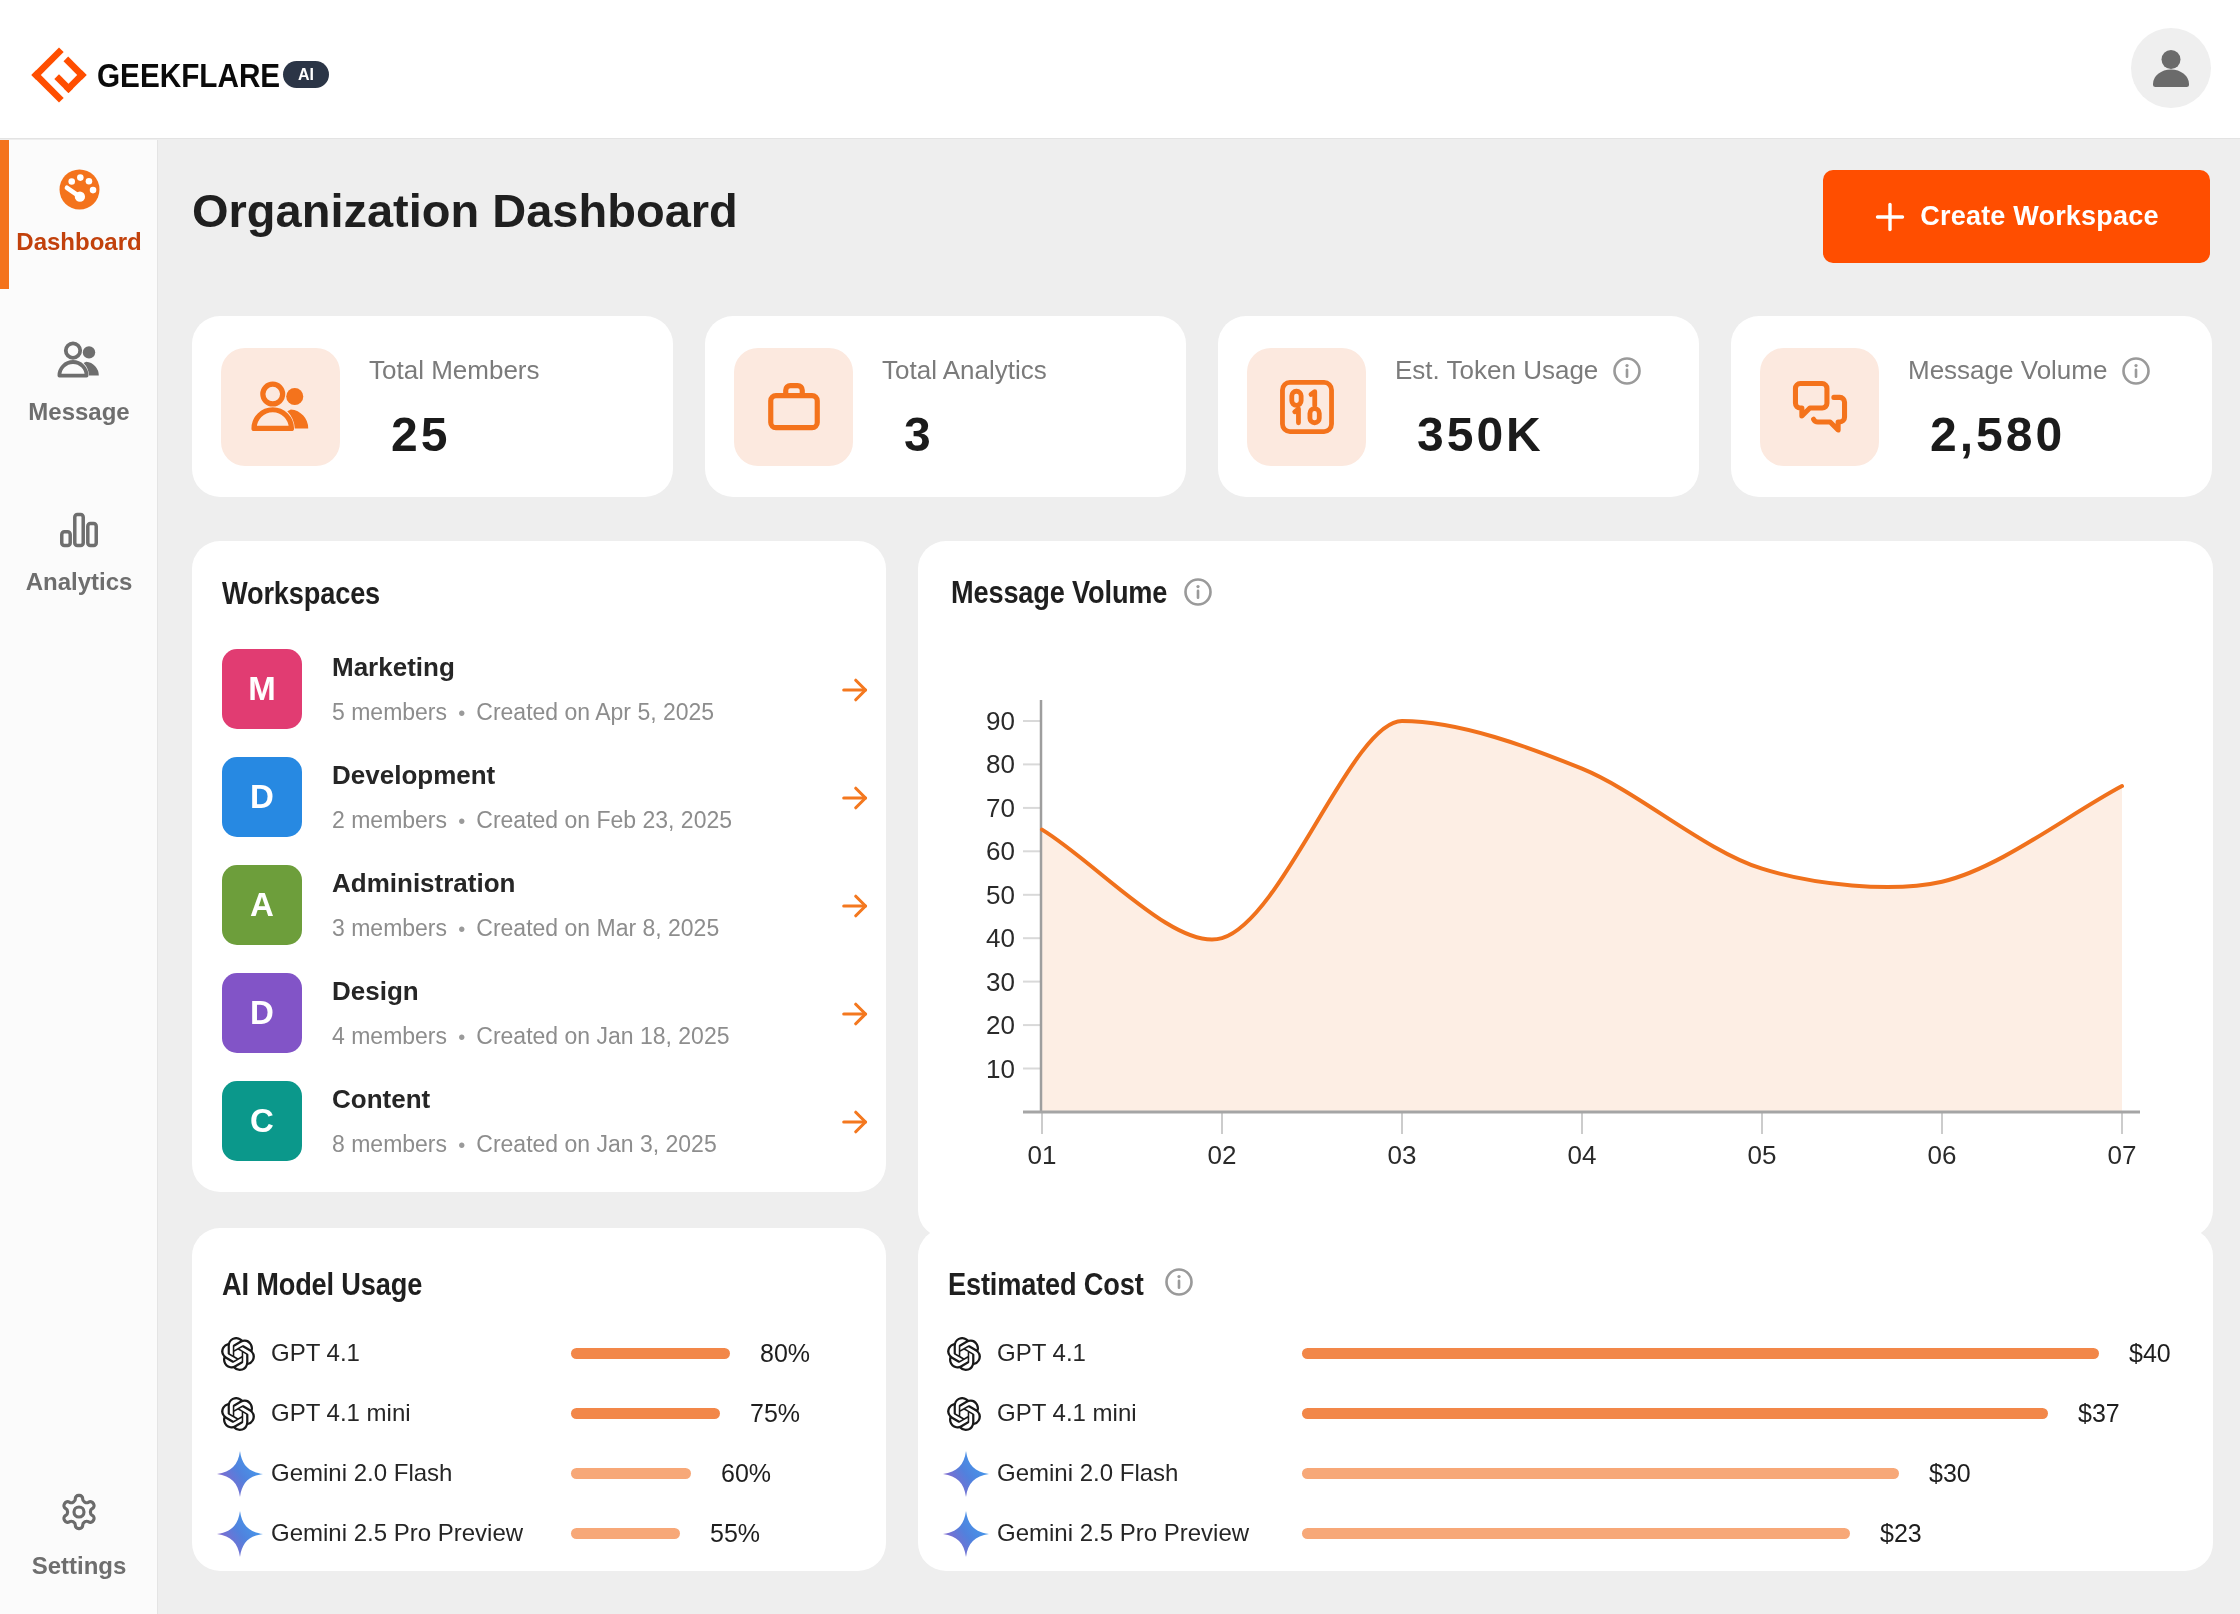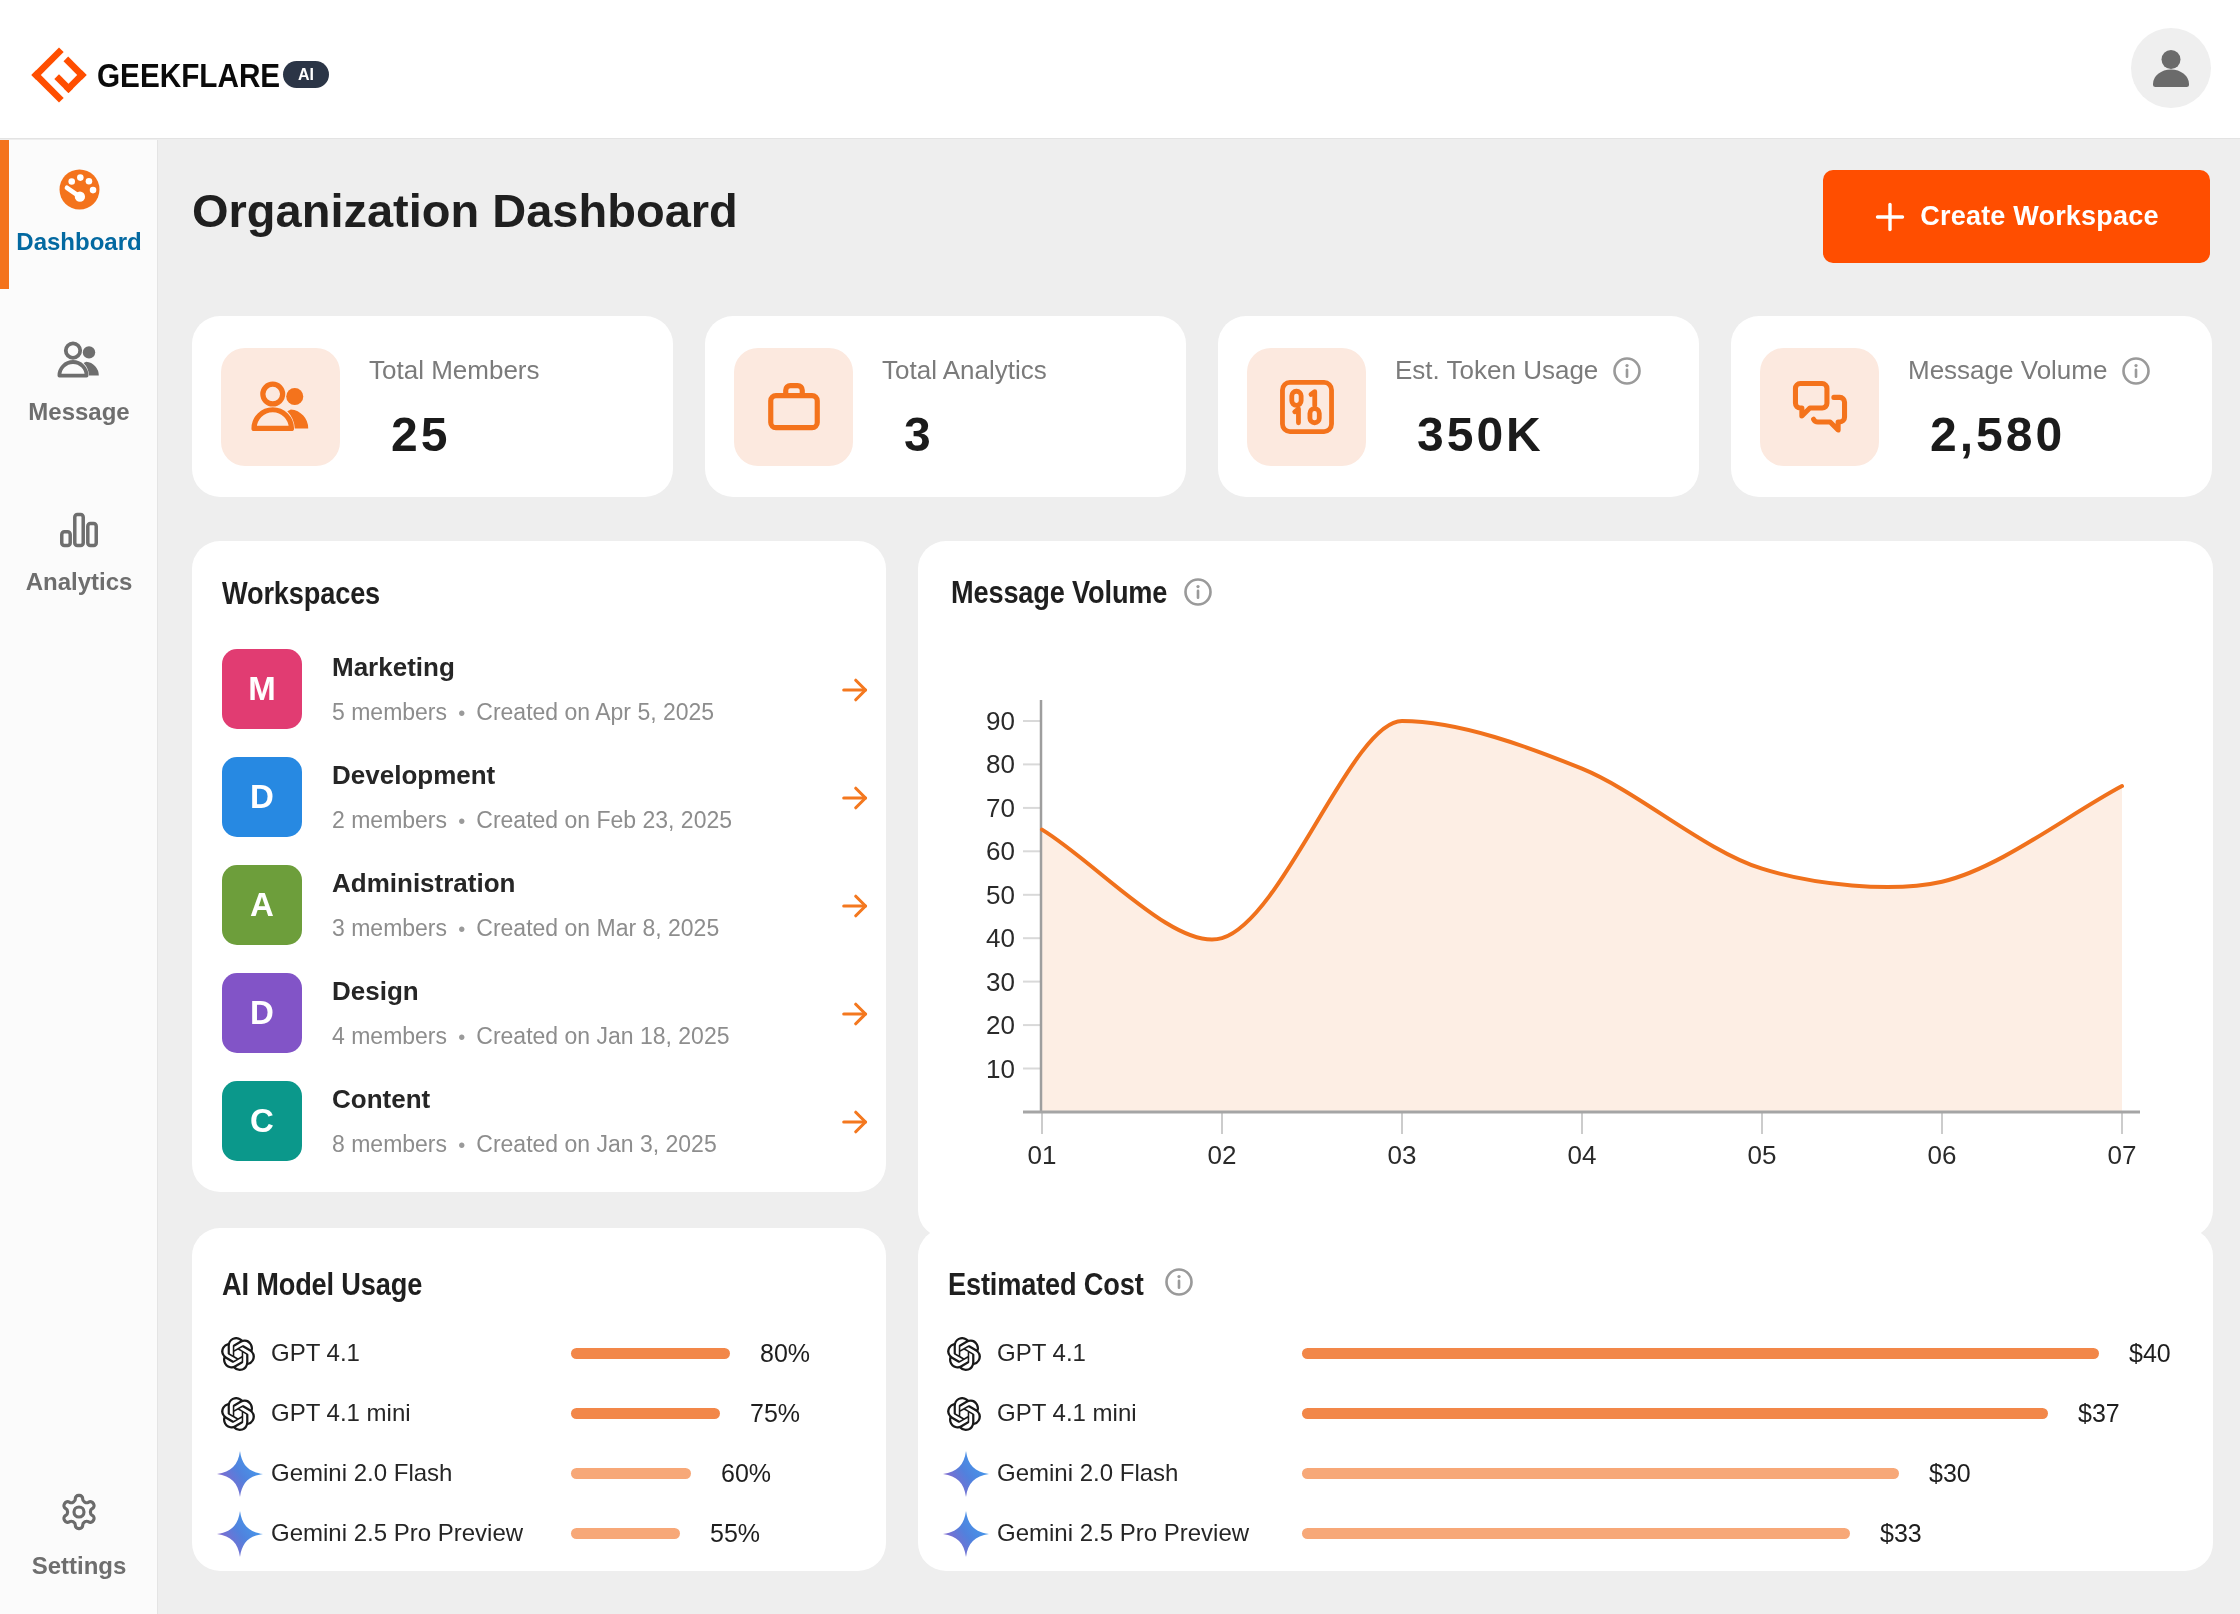--- a/index.html
+++ b/index.html
@@ -5,21 +5,21 @@
 * { margin:0; padding:0; box-sizing:border-box; }
 html,body { width:2240px; height:1614px; overflow:hidden; }
 body { font-family:"Liberation Sans", sans-serif; background:#eeeeee; position:relative; }
 .abs { position:absolute; }
 #header { left:0; top:0; width:2240px; height:139px; background:#ffffff; border-bottom:1px solid #e3e3e3; }
 #logotext { left:97px; top:57px; font-size:33px; font-weight:800; color:#0a0a0a; letter-spacing:0px; display:inline-block; transform:scaleX(0.9); transform-origin:left center; }
 #aipill { left:283px; top:61px; width:46px; height:27px; background:#2b3546; border-radius:14px; color:#fff; font-size:16px; font-weight:700; text-align:center; line-height:27px; }
 #sidebar { left:0; top:140px; width:158px; height:1474px; background:#fbfbfb; border-right:1px solid #e4e4e4; }
 #activebar { left:0; top:140px; width:9px; height:149px; background:#f4731c; }
 .navitem { width:158px; text-align:center; font-size:24px; font-weight:700; color:#6e6e6e; }
-.navitem.orange { color:#0369a1; }
+.navitem.orange { color:#c2410c; }
 #h1 { left:192px; top:183px; font-size:47px; font-weight:700; color:#1f1f1f; letter-spacing:0px; }
 #createbtn { left:1823px; top:170px; width:387px; height:93px; background:#ff4e00; border-radius:10px; color:#ffffff; display:flex; align-items:center; justify-content:center; gap:14px; }
 #createbtn .txt { font-size:27px; font-weight:700; letter-spacing:0.2px; }
 .card { background:#ffffff; border-radius:28px; }
 .statcard { top:316px; width:481px; height:181px; }
 .iconbox { position:absolute; left:29px; top:32px; width:119px; height:118px; border-radius:24px; background:#fce9df; }
 .iconbox svg { position:absolute; left:50%; top:50%; transform:translate(-50%,-50%); }
 .statlabel { position:absolute; left:177px; top:39px; font-size:26px; color:#7b7b7b; white-space:nowrap; }
 .statvalue { position:absolute; left:175px; top:91px; font-size:48px; font-weight:700; color:#1b1b1b; letter-spacing:3px;margin-left:24px; }
 .cardtitle { font-size:32px; font-weight:700; color:#1f1f1f; letter-spacing:-0.2px; transform:scaleX(0.85); transform-origin:left center; }
@@ -305,13 +305,13 @@
       <linearGradient id="gg4" x1="0" y1="0.85" x2="1" y2="0.15">
         <stop offset="0" stop-color="#9a5fc7"></stop>
         <stop offset="0.5" stop-color="#5181dd"></stop>
         <stop offset="1" stop-color="#3fa2f1"></stop>
       </linearGradient>
     </defs>
     <path d="M12 0 C13 7.4 16.6 11 24 12 C16.6 13 13 16.6 12 24 C11 16.6 7.4 13 0 12 C7.4 11 11 7.4 12 0 Z" fill="url(#gg4)"></path>
   </svg>
 <div class="mrow-label" style="left:997px;top:1519px">Gemini 2.5 Pro Preview</div>
 <div class="bar light" style="left:1302px;top:1528px;width:548px"></div>
-<div class="barlabel" style="left:1880px;top:1519px">$33</div>
+<div class="barlabel" style="left:1880px;top:1519px">$23</div>
 
 </body></html>

